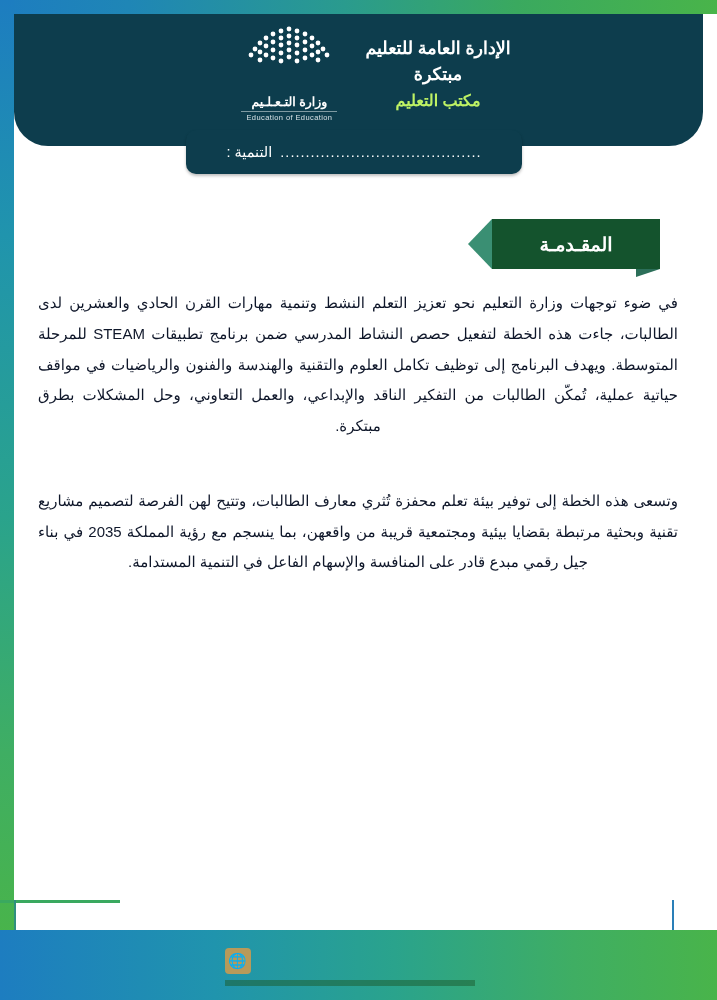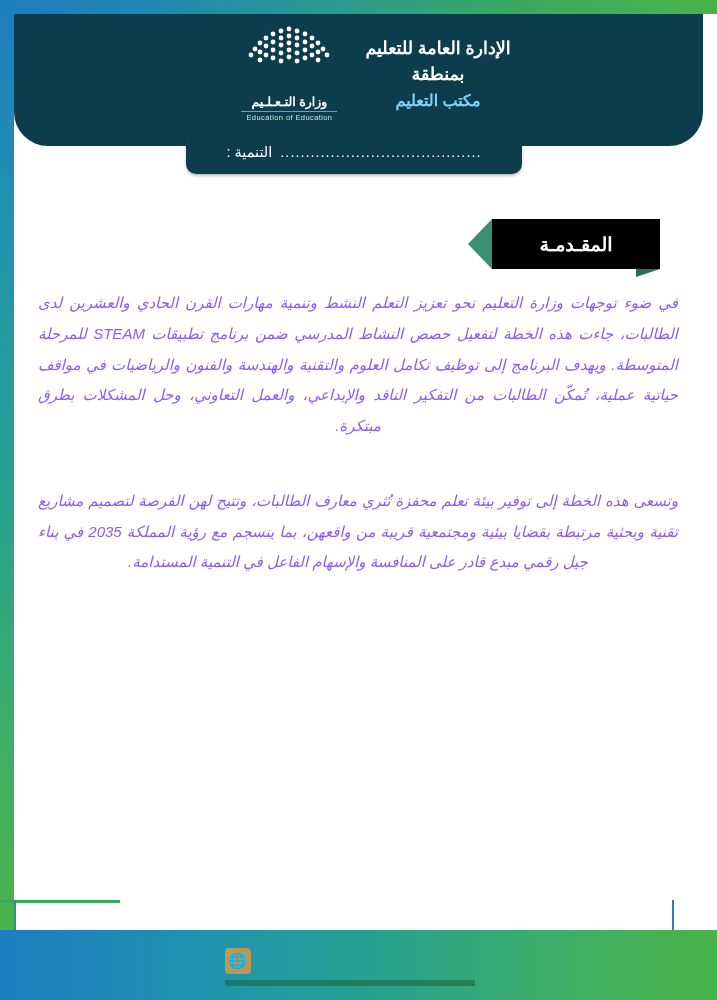--- a/index.html
+++ b/index.html
@@ -66,21 +66,21 @@
     font-weight: bold;
     letter-spacing: 0px;
   }
   .header-text .l2 {
     font-size: 17.5px;
     font-weight: bold;
   }
   .header-text .l3 {
     font-size: 16px;
     font-weight: bold;
-    color: #7dd3fc;
+    color: #bef264;
     margin-top: 2px;
   }
 
   
   .logo {
     display: flex;
     flex-direction: column;
     align-items: center;
     gap: 22px;
     padding-right: 6px;
@@ -121,21 +121,21 @@
     position: absolute;
     top: 219px;
     left: 468px;
     width: 192px;
     height: 58px;
   }
   .ribbon {
     position: absolute;
     top: 0; left: 24px;
     width: 168px; height: 50px;
-    background: #000000;
+    background: #14532d;
     display: flex;
     align-items: center;
     justify-content: center;
     color: #ffffff;
     font-size: 19px;
     font-weight: bold;
     letter-spacing: .5px;
   }
   .ribbon-point {
     position: absolute;
@@ -158,25 +158,24 @@
     position: absolute;
     top: 288px;
     left: 38px;
     width: 640px;
     text-align: justify;
     direction: rtl;
   }
   .para {
     font-size: 15px;
     line-height: 2.05;
-    color: #8b5cf6;
+    color: #0f172a;
     margin-bottom: 44px;
     text-align: justify;
     text-align-last: center;
-    font-style: italic;
   }
 
   
   .bottom-curve {
     position: absolute;
     left: 14px;
     top: 900px;
     width: 660px;
     height: 60px;
     border-left: 2px solid #2f8f7e;
@@ -228,21 +227,21 @@
 
 <div class="page">
 
   <div class="top-bar"></div>
   <div class="left-rail"></div>
 
   <div class="header">
     <div class="header-inner">
       <div class="header-text">
         <div class="l1">الإدارة العامة للتعليم</div>
-        <div class="l2">بمنطقة</div>
+        <div class="l2">مبتكرة</div>
         <div class="l3">مكتب التعليم</div>
       </div>
 
       <div class="logo">
         <svg class="logo-mark" width="104" height="48" viewBox="0 0 104 48">
           <g fill="#ffffff">
             <circle cx="52" cy="4" r="2.4"></circle>
               <circle cx="44" cy="6" r="2.4"></circle>
               <circle cx="60" cy="6" r="2.4"></circle>
             <circle cx="36" cy="9" r="2.4"></circle>

